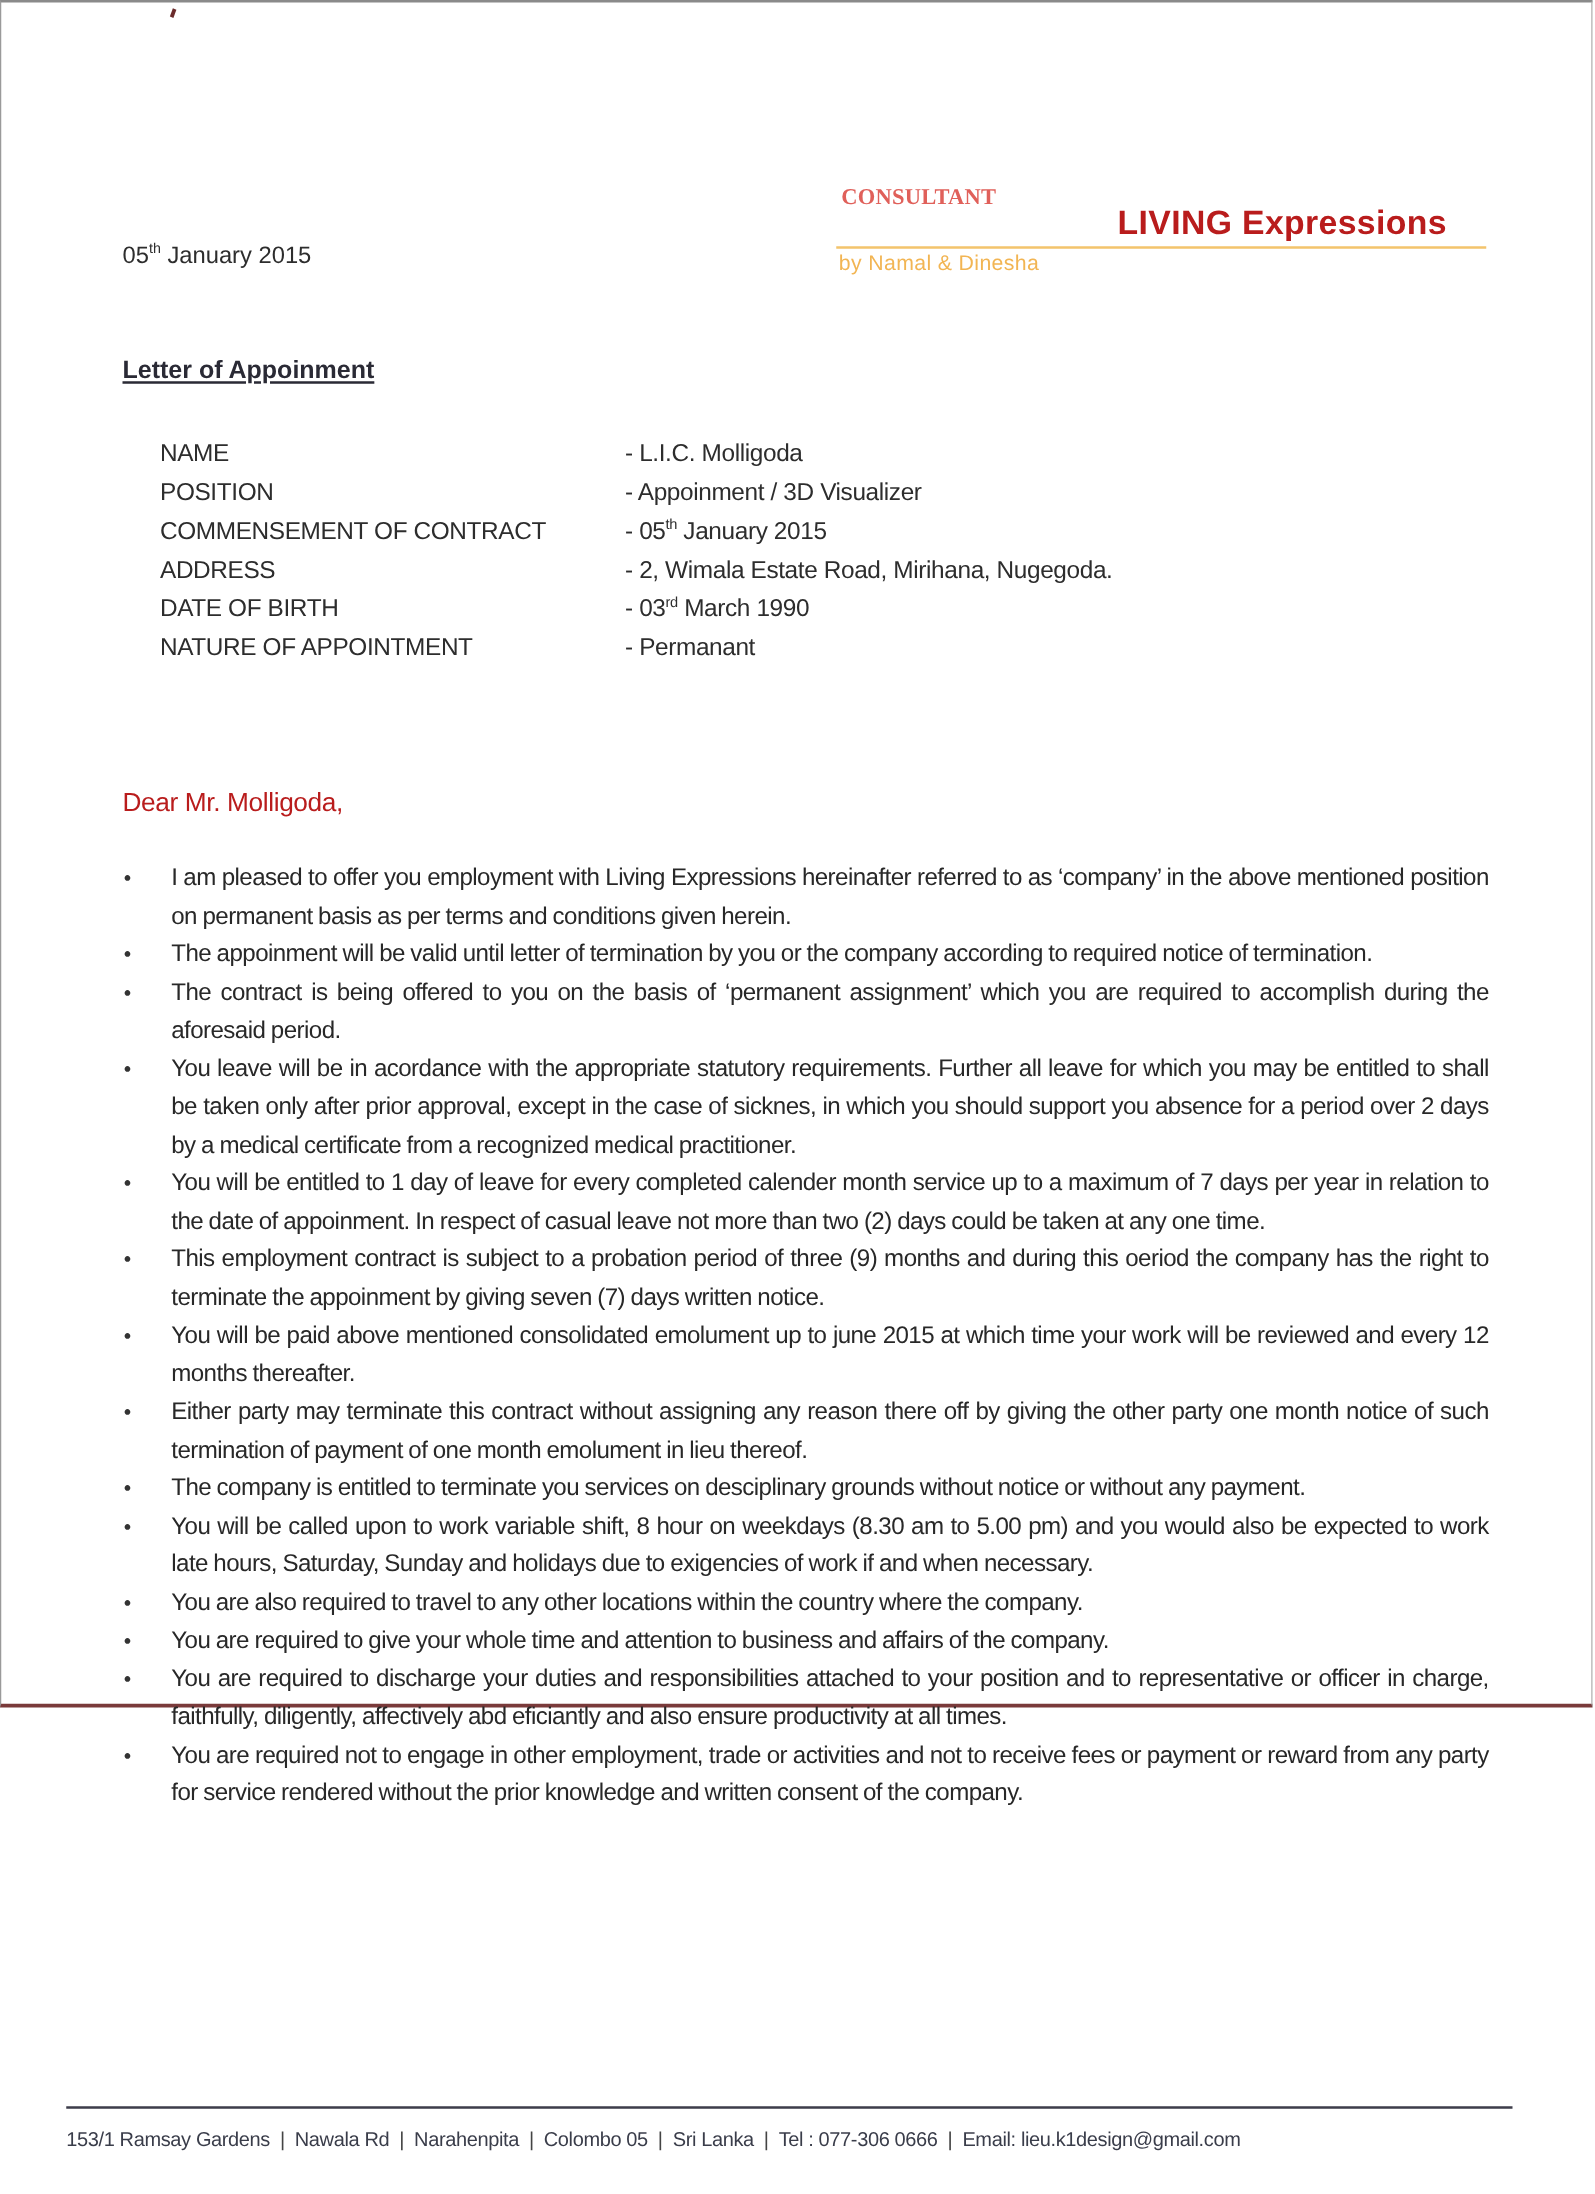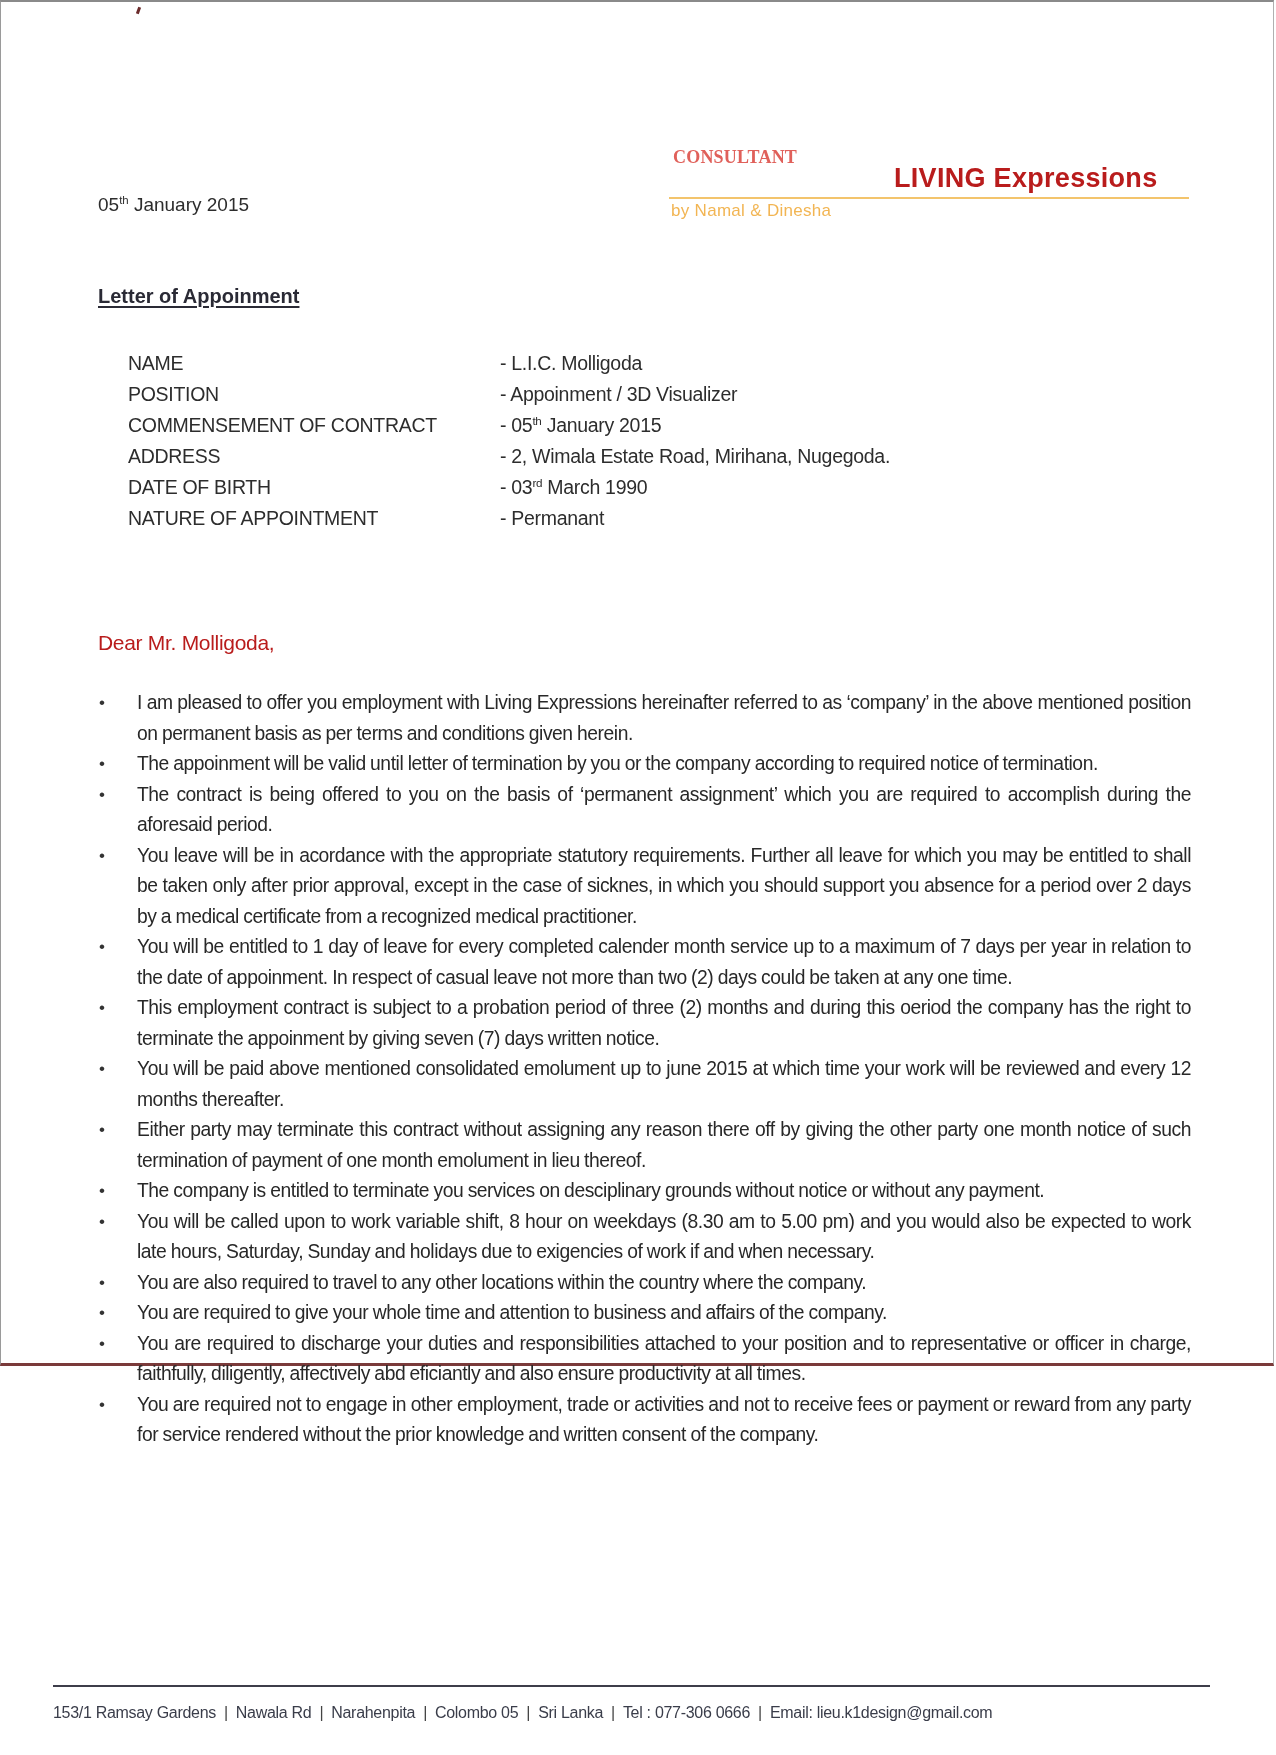--- a/index.html
+++ b/index.html
@@ -105,21 +105,21 @@
   </div>
 
   <div class="salutation">Dear Mr. Molligoda,</div>
 
   <ul class="bullets">
     <li><span class="dot">•</span><span>I am pleased to offer you employment with Living Expressions hereinafter referred to as ‘company’ in the above mentioned position on permanent basis as per terms and conditions given herein.</span></li>
     <li><span class="dot">•</span><span>The appoinment will be valid until letter of termination by you or the company according to required notice of termination.</span></li>
     <li><span class="dot">•</span><span>The contract is being offered to you on the basis of ‘permanent assignment’ which you are required to accomplish during the aforesaid period.</span></li>
     <li><span class="dot">•</span><span>You leave will be in acordance with the appropriate statutory requirements. Further all leave for which you may be entitled to shall be taken only after prior approval, except in the case of sicknes, in which you should support you absence for a period over 2 days by a medical certificate from a recognized medical practitioner.</span></li>
     <li><span class="dot">•</span><span>You will be entitled to 1 day of leave for every completed calender month service up to a maximum of 7 days per year in relation to the date of appoinment. In respect of casual leave not more than two (2) days could be taken at any one time.</span></li>
-    <li><span class="dot">•</span><span>This employment contract is subject to a probation period of three (2) months and during this oeriod the company has the right to terminate the appoinment by giving seven (7) days written notice.</span></li>
+    <li><span class="dot">•</span><span>This employment contract is subject to a probation period of three (9) months and during this oeriod the company has the right to terminate the appoinment by giving seven (7) days written notice.</span></li>
     <li><span class="dot">•</span><span>You will be paid above mentioned consolidated emolument up to june 2015 at which time your work will be reviewed and every 12 months thereafter.</span></li>
     <li><span class="dot">•</span><span>Either party may terminate this contract without assigning  any reason there off by giving the other party one month notice of such termination of payment of one month emolument in lieu thereof.</span></li>
     <li><span class="dot">•</span><span>The company is entitled to terminate you services on desciplinary grounds without notice or without any payment.</span></li>
     <li><span class="dot">•</span><span>You will be called upon to work variable shift, 8 hour on weekdays (8.30 am to 5.00 pm) and you would also be expected to work late hours, Saturday, Sunday and holidays due to exigencies of work if and when necessary.</span></li>
     <li><span class="dot">•</span><span>You are also required to travel to any other locations within the country where the company.</span></li>
     <li><span class="dot">•</span><span>You are required to give your whole time and attention to business and affairs of the company.</span></li>
     <li><span class="dot">•</span><span>You are required to discharge your duties and responsibilities attached to your position and to representative or officer in charge, faithfully, diligently, affectively abd eficiantly and also ensure productivity at all times.</span></li>
     <li><span class="dot">•</span><span>You are required not to engage in other employment, trade or activities and not to receive fees or payment or reward from any party for service rendered without the prior knowledge and written consent of the company.</span></li>
   </ul>
 

